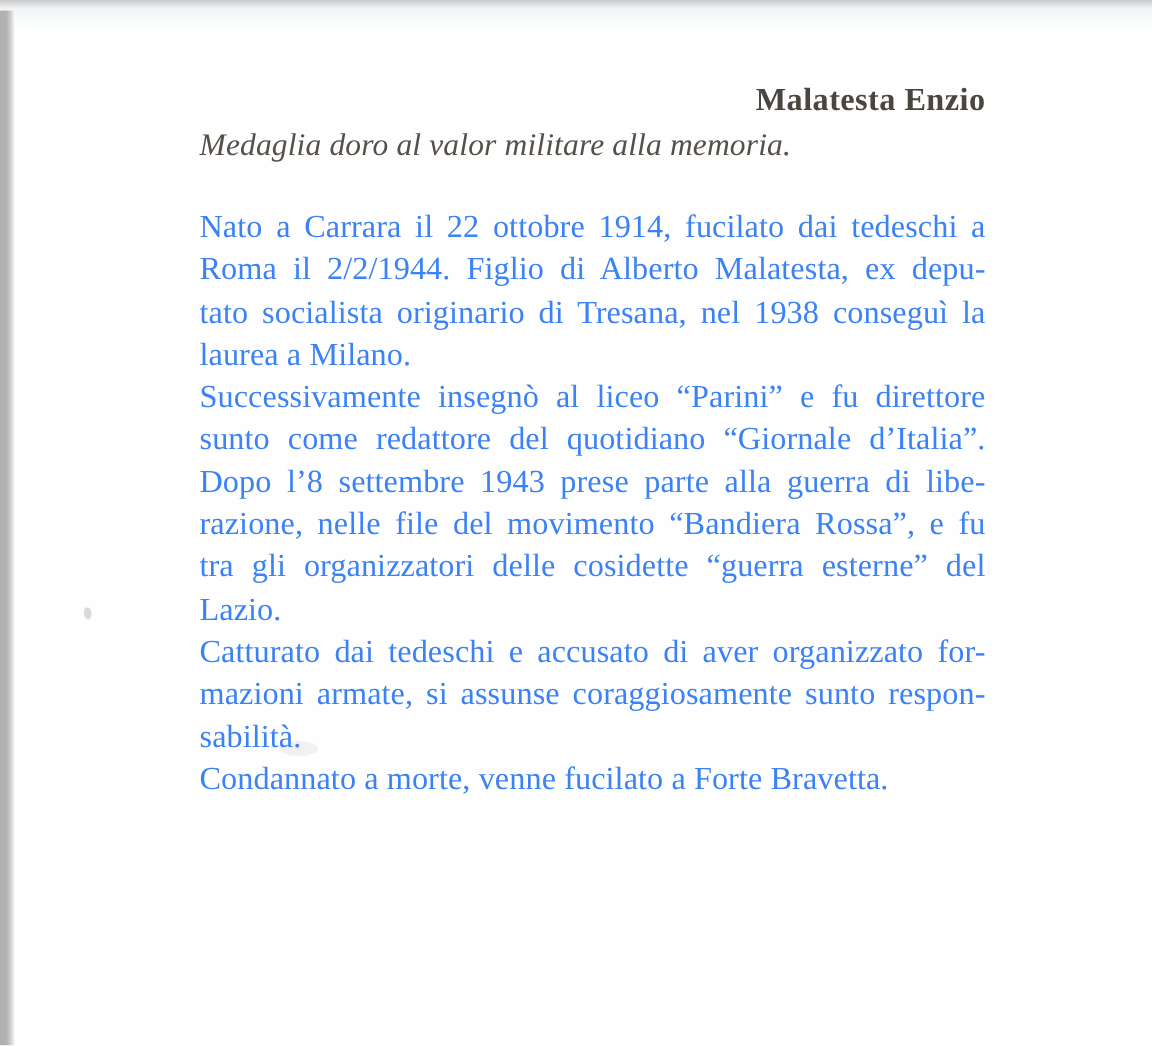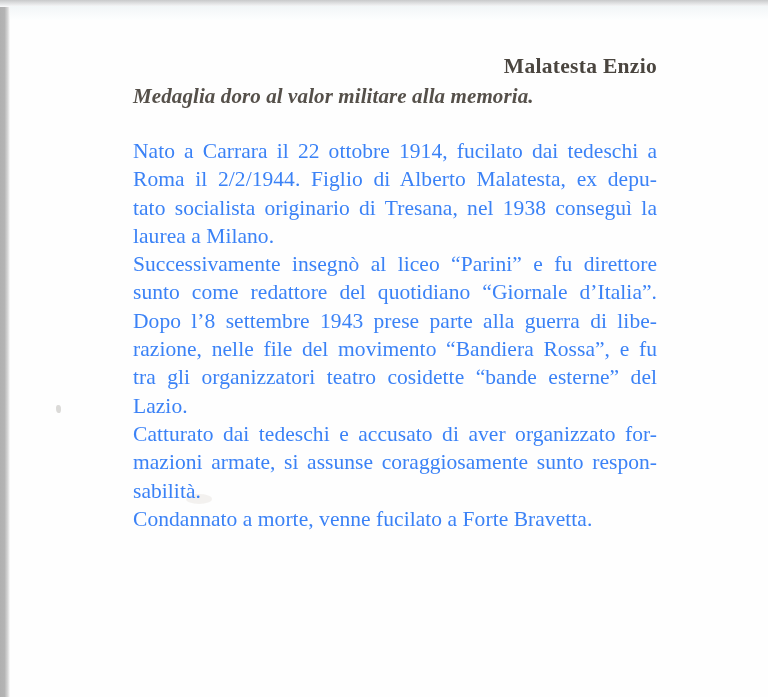--- a/index.html
+++ b/index.html
@@ -85,21 +85,20 @@
     text-align: right;
   }
 
   .doc-subtitle {
     font-size: 21px;
     font-style: italic;
     color: #55504a;
     line-height: 29px;
     margin: 0;
     letter-spacing: 0.1px;
-    font-weight: bold;
   }
 
   .body-block {
     margin-top: 26px;
   }
 
   .body-line {
     font-size: 21.5px;
     color: #3b82f6;
     line-height: 28.3px;
@@ -133,21 +132,21 @@
 
     <div class="body-block">
         <div class="body-line justified">Nato a Carrara il 22 ottobre 1914, fucilato dai tedeschi a</div>
         <div class="body-line justified">Roma il 2/2/1944. Figlio di Alberto Malatesta, ex depu-</div>
         <div class="body-line justified">tato socialista originario di Tresana, nel 1938 conseguì la</div>
         <div class="body-line">laurea a Milano.</div>
         <div class="body-line justified">Successivamente insegnò al liceo “Parini” e fu direttore</div>
         <div class="body-line justified">sunto come redattore del quotidiano “Giornale d’Italia”.</div>
         <div class="body-line justified">Dopo l’8 settembre 1943 prese parte alla guerra di libe-</div>
         <div class="body-line justified">razione, nelle file del movimento “Bandiera Rossa”, e fu</div>
-        <div class="body-line justified">tra gli organizzatori teatro cosidette “bande esterne” del</div>
+        <div class="body-line justified">tra gli organizzatori delle cosidette “guerra esterne” del</div>
         <div class="body-line">Lazio.</div>
         <div class="body-line justified">Catturato dai tedeschi  e accusato di aver organizzato for-</div>
         <div class="body-line justified">mazioni armate, si assunse coraggiosamente sunto respon-</div>
         <div class="body-line">sabilità.</div>
         <div class="body-line">Condannato a morte, venne fucilato a Forte Bravetta.</div>
       </div>
 
   </div>
 </div>
 

